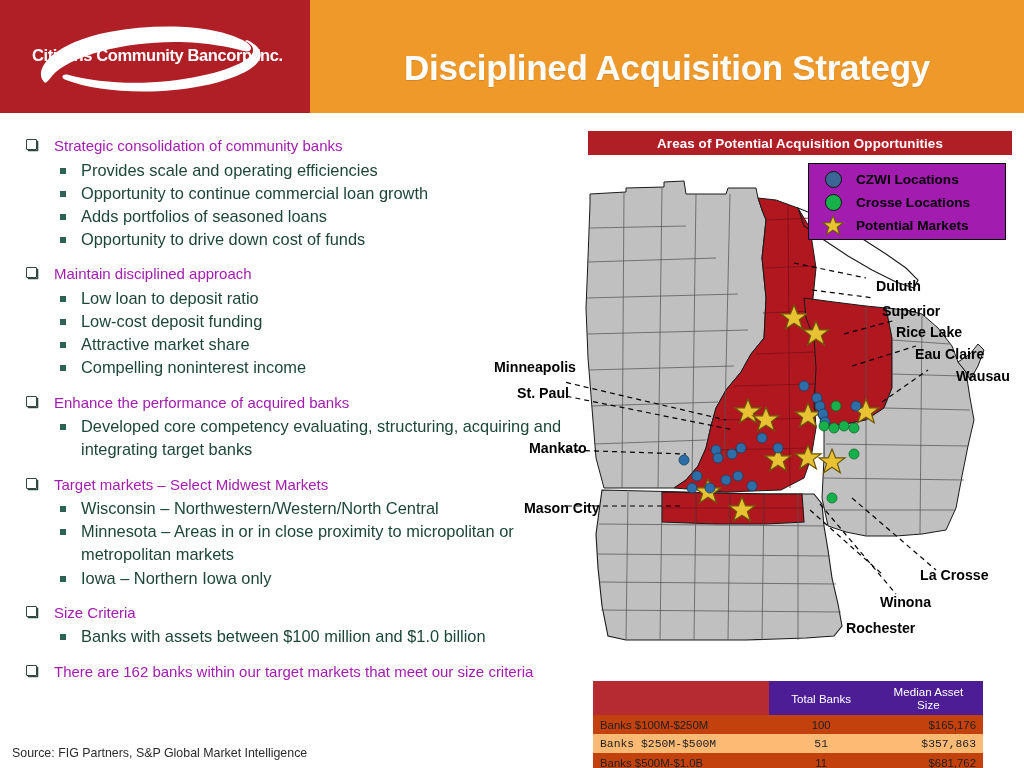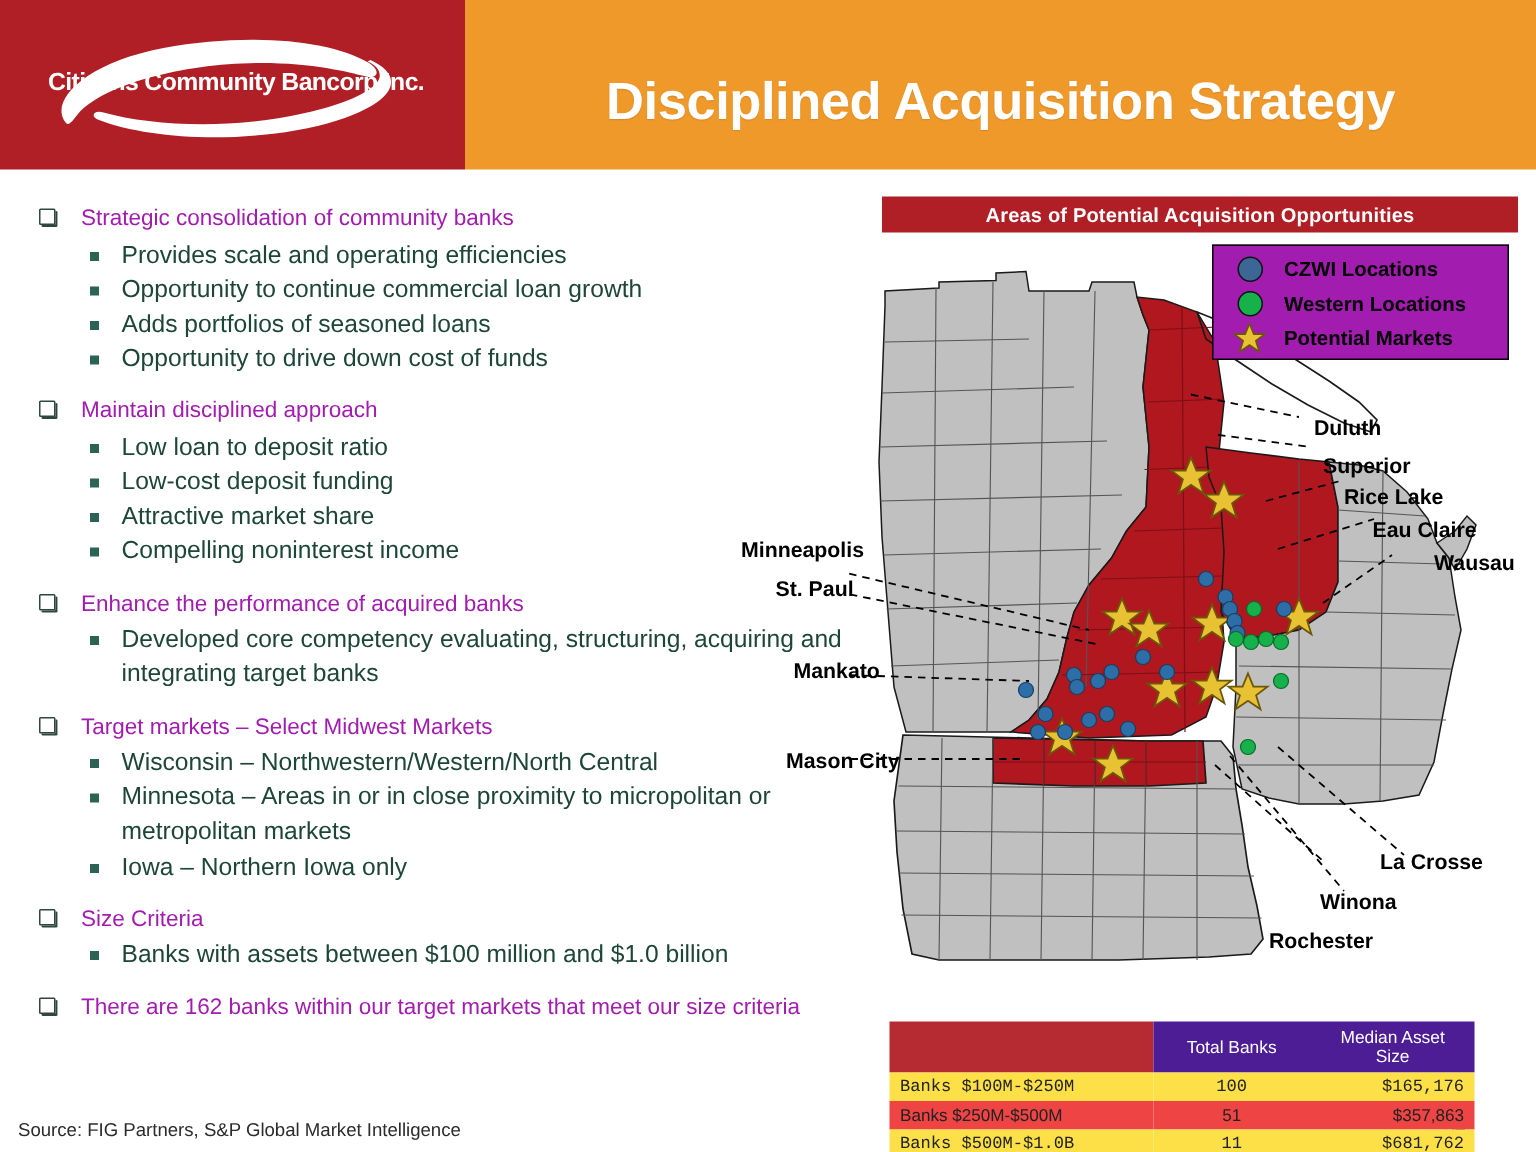--- a/index.html
+++ b/index.html
@@ -119,22 +119,22 @@
   #tbl {
     position: absolute; left: 593px; top: 681px; width: 390px;
     border-collapse: collapse; font-size: 11.4px; color: #222;
   }
   #tbl th {
     background: #4c1d95; color: #ffffff; font-weight: normal;
     padding: 4px 7px 4px 7px; text-align: center; font-size: 11.6px;
   }
   #tbl th.blank { background: #b52b31; }
   #tbl td { padding: 3.5px 7px; }
-  #tbl tr.shade td { background: #fde047; font-family: Liberation Mono, monospace; }
-  #tbl tr.plain td { background: #ef4444; }
+  #tbl tr.shade td { background: #c2410c; }
+  #tbl tr.plain td { background: #fdba74; font-family: Liberation Mono, monospace; }
   #tbl td.lbl { text-align: left; }
   #tbl td.num { text-align: center; }
   #tbl td.amt { text-align: right; }
 </style>
 </head>
 <body>
 
 <div id="header">
   <div id="header-red"></div>
   <div id="header-orange"></div>
@@ -360,21 +360,21 @@
   <div class="leg-row">
     <span class="leg-sym">
         <span class="dot-blue"></span>
       </span>
     <span class="leg-label">CZWI Locations</span>
   </div>
   <div class="leg-row">
     <span class="leg-sym">
         <span class="dot-green"></span>
       </span>
-    <span class="leg-label">Western Locations</span>
+    <span class="leg-label">Crosse Locations</span>
   </div>
   <div class="leg-row">
     <span class="leg-sym">
       <svg width="22" height="22" viewBox="-13 -13 26 26">
         <polygon points="0,-12 3.4,-3.9 12,-3.9 5,1.5 7.7,10 0,4.8 -7.7,10 -5,1.5 -12,-3.9 -3.4,-3.9" fill="#e8c233" stroke="#6b5708" stroke-width="1.3"></polygon>
       </svg>
     </span>
     <span class="leg-label">Potential Markets</span>
   </div>
 </div>

